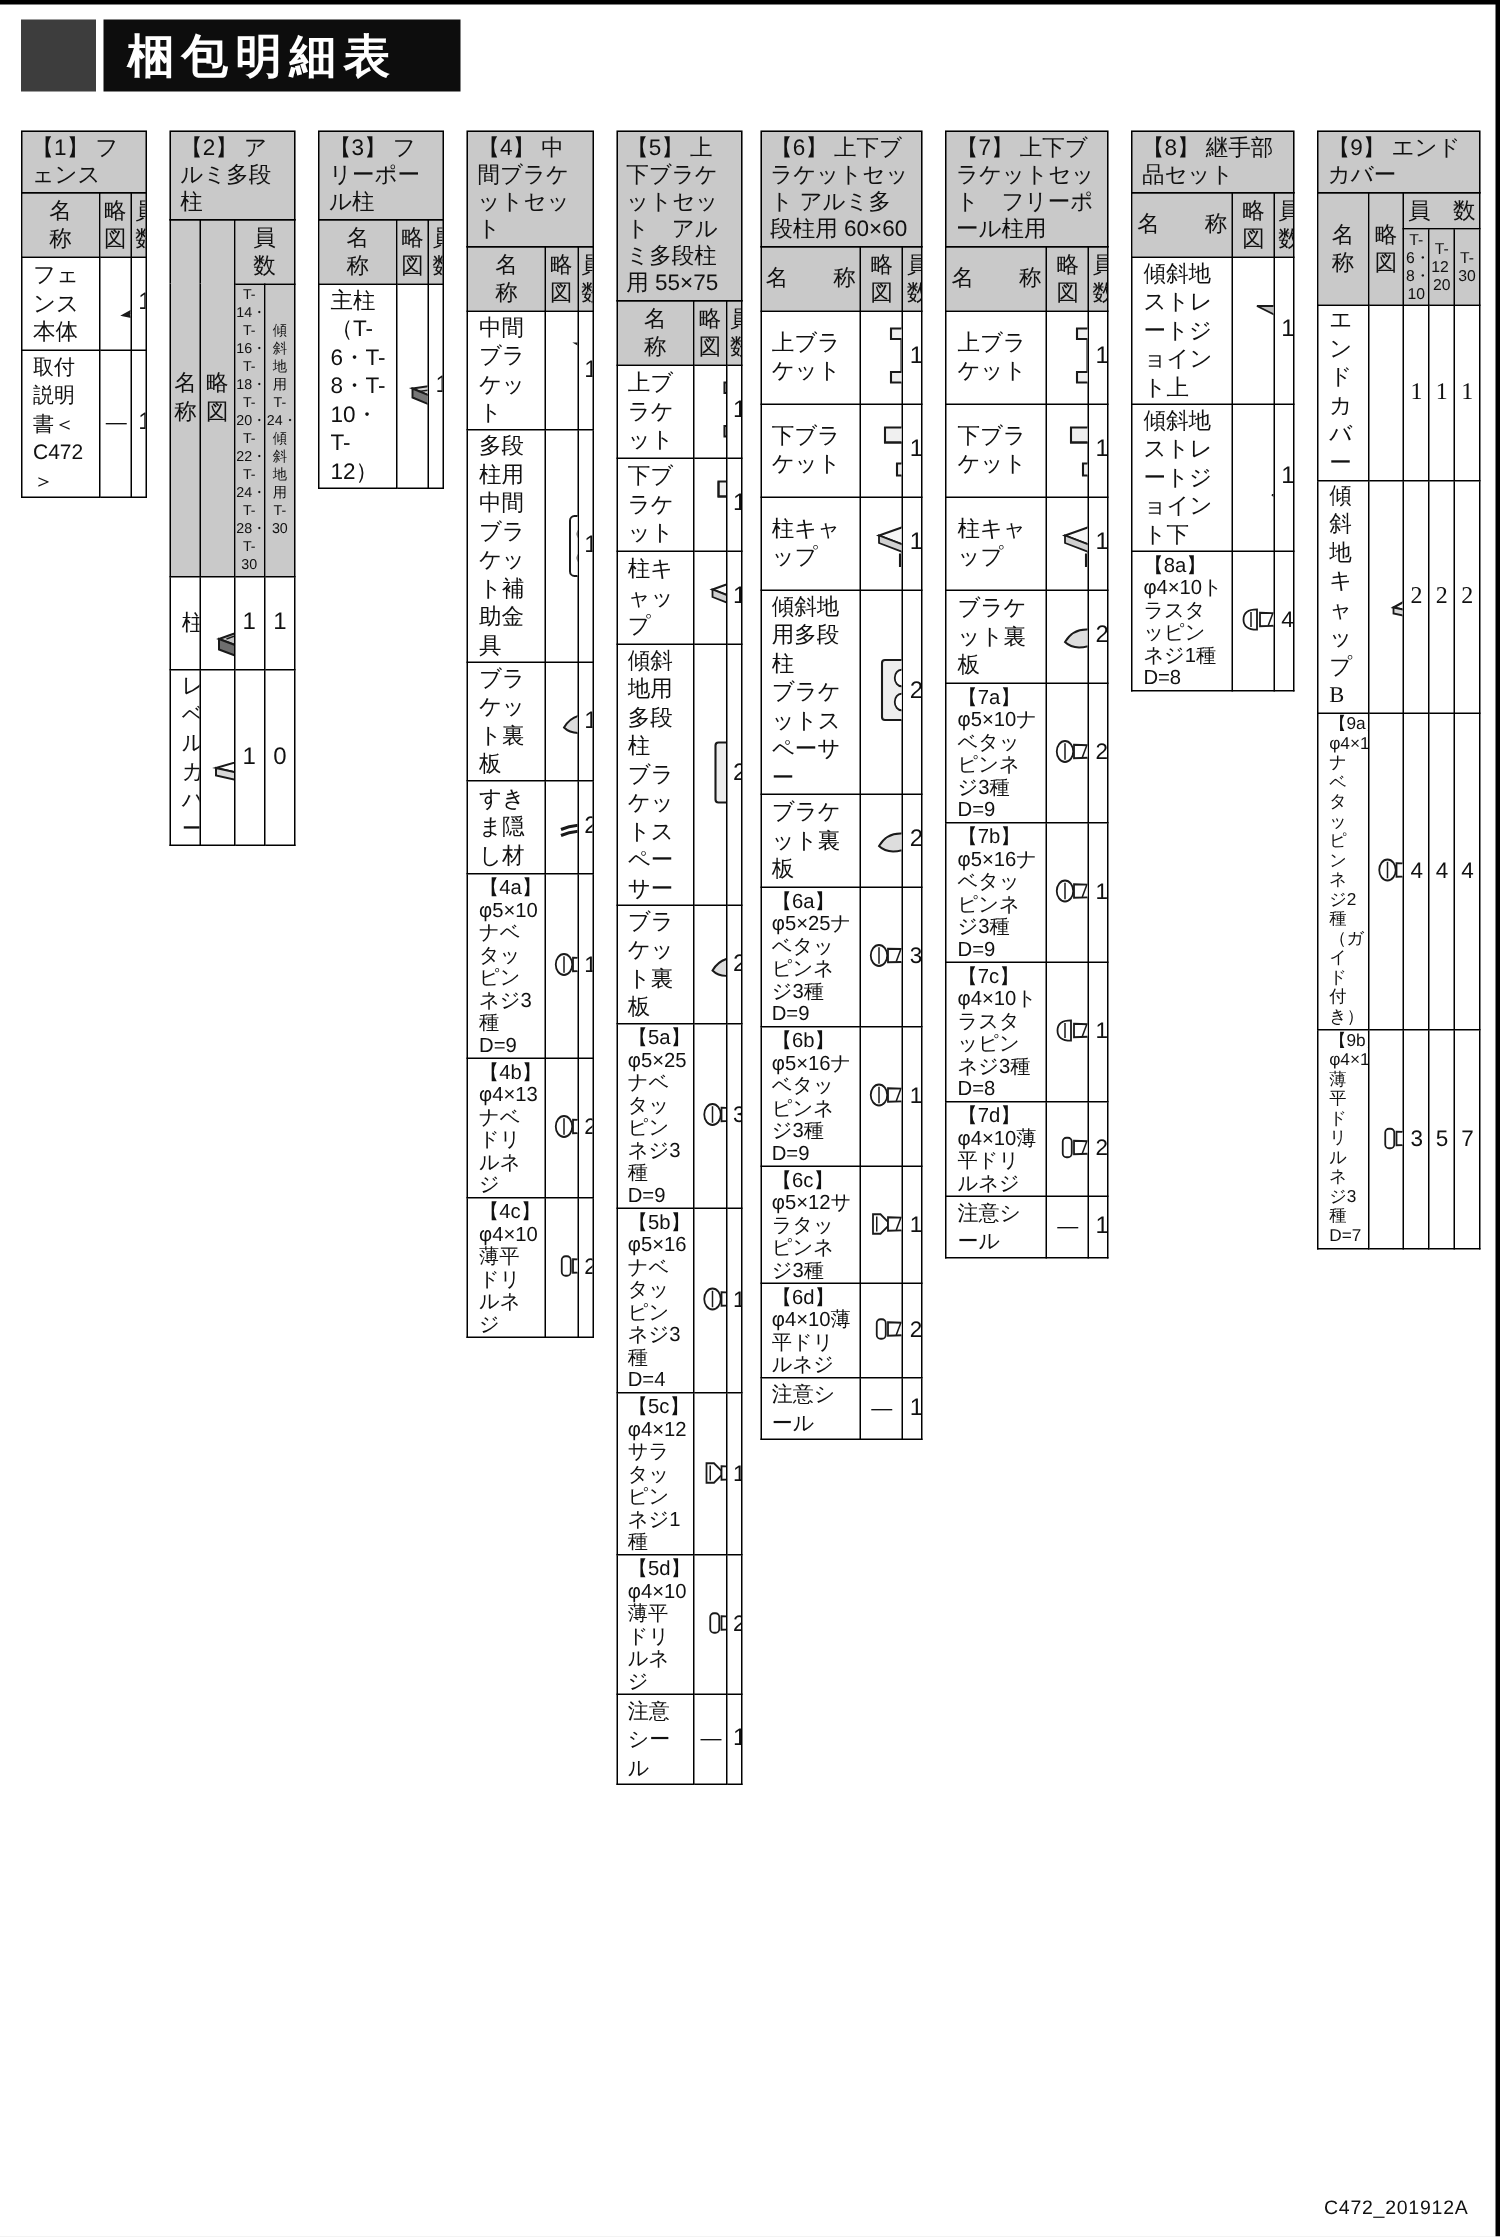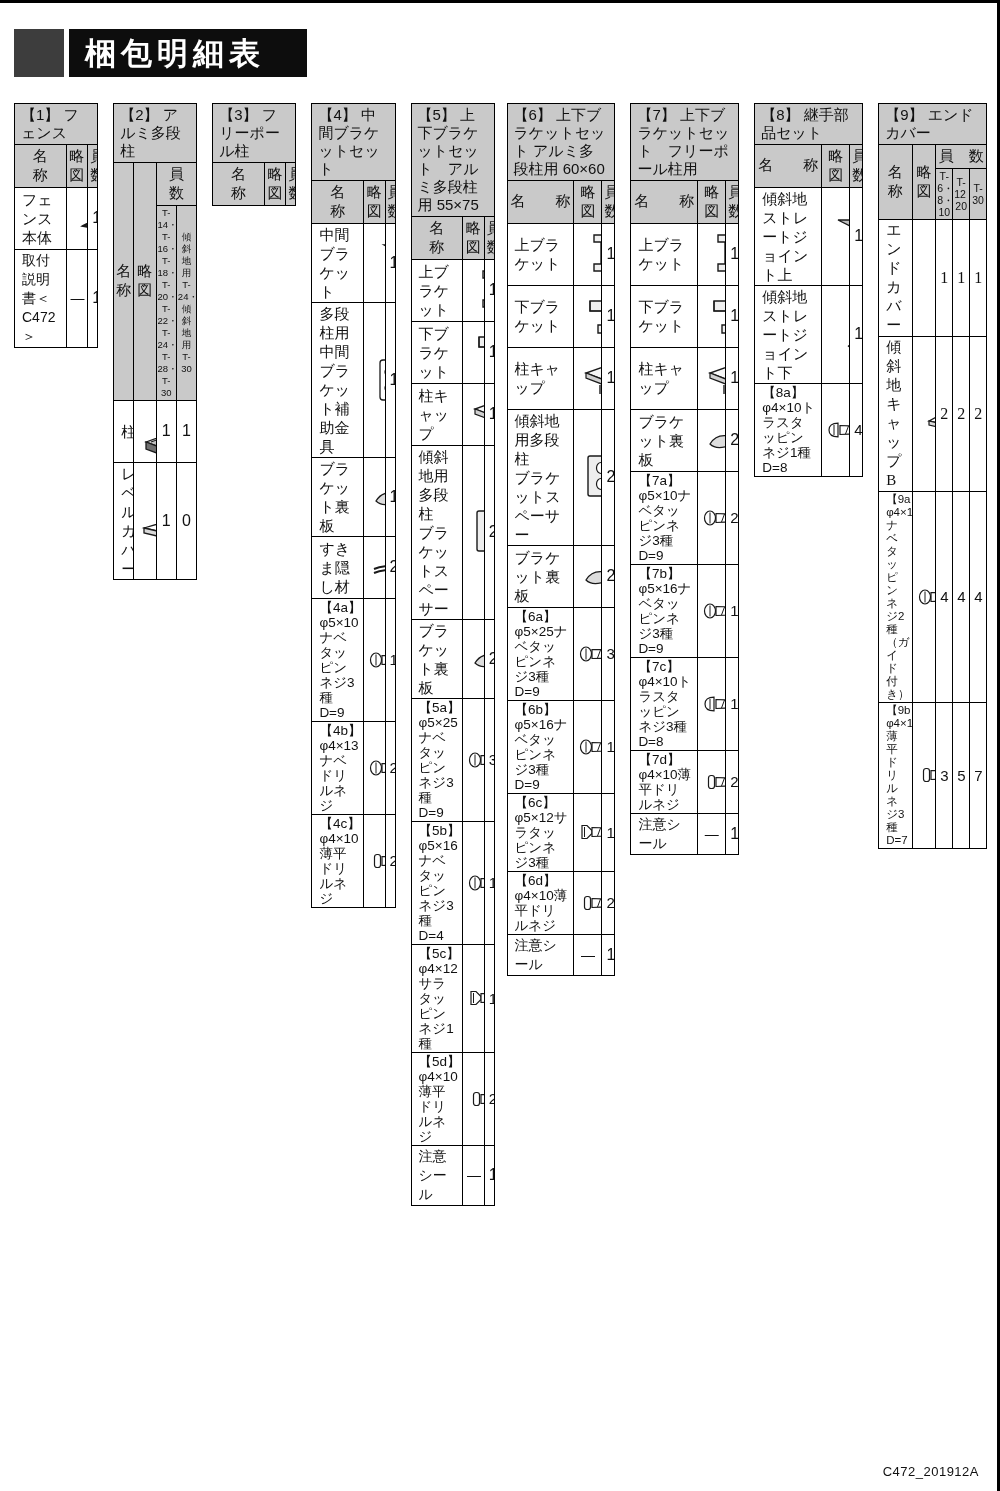--- a/index.html
+++ b/index.html
@@ -3,21 +3,21 @@
 <meta charset="utf-8">
 <style>
   * { box-sizing: border-box; }
   html,body { margin:0; padding:0; background:#e9e9e9; }
   body { font-family:"Liberation Sans","DejaVu Sans",sans-serif; color:#111; }
   .page {
     width:1000px; height:1491px; margin:0 auto; position:relative;
     background:#fff; border-top:3px solid #000; border-right:3px solid #000;
     padding:8px 10px 0 14px; overflow:hidden;
   }
-  .doc-header { display:flex; align-items:stretch; height:48px; margin-top:18px; }
+  .doc-header { display:flex; align-items:stretch; height:48px; margin-top:2px; }
   .accent-sq { width:50px; background:#3d3d3d; margin-right:5px; }
   .doc-title {
     margin:0; background:#0d0d0d; color:#fff; font-size:31px; font-weight:bold;
     letter-spacing:5px; padding:3px 42px 0 16px; line-height:44px;
   }
   .cols { display:flex; gap:12px; margin-top:26px; }
   .col { flex:1; display:flex; flex-direction:row; gap:15px; min-width:0; }
   .sec-title {
     border:1.5px solid #000; background:#c9c9c9; font-size:15px;
     padding:2px 6px; line-height:18px; white-space:pre-line;
@@ -136,20 +136,30 @@
               <col style="width:62%">
               <col style="width:26%">
               <col style="width:12%">
             </colgroup>
             <tbody>
               <tr>
                 <th>名　　称</th>
                 <th>略　　図</th>
                 <th>員　数</th>
               </tr>
+              <tr class="part">
+                <td class="name">主柱（T-6・T-8・T-10・T-12）</td>
+                <td class="diag"><svg width="116" height="40" viewBox="0 0 116 40">
+                    <polygon points="6,22 98,9 110,13 18,27" fill="#d8d8d8" stroke="#1a1a1a" stroke-width="1.3"></polygon>
+                    <polygon points="18,27 110,13 110,19 18,33" fill="#9a9a9a" stroke="#1a1a1a" stroke-width="1.3"></polygon>
+                    <polygon points="6,22 18,27 18,33 6,28" fill="#777" stroke="#1a1a1a" stroke-width="1.3"></polygon>
+                    <line x1="10" y1="24" x2="102" y2="11" stroke="#1a1a1a" stroke-width="1"></line>
+                  </svg></td>
+                <td class="qty">1</td>
+              </tr>
             </tbody>
           </table>
         </section>
       <section class="sec" data-sec="3">
           <div class="sec-title">【4】 中間ブラケットセット</div>
           <table class="sheet">
             <colgroup>
               <col style="width:62%">
               <col style="width:26%">
               <col style="width:12%">

